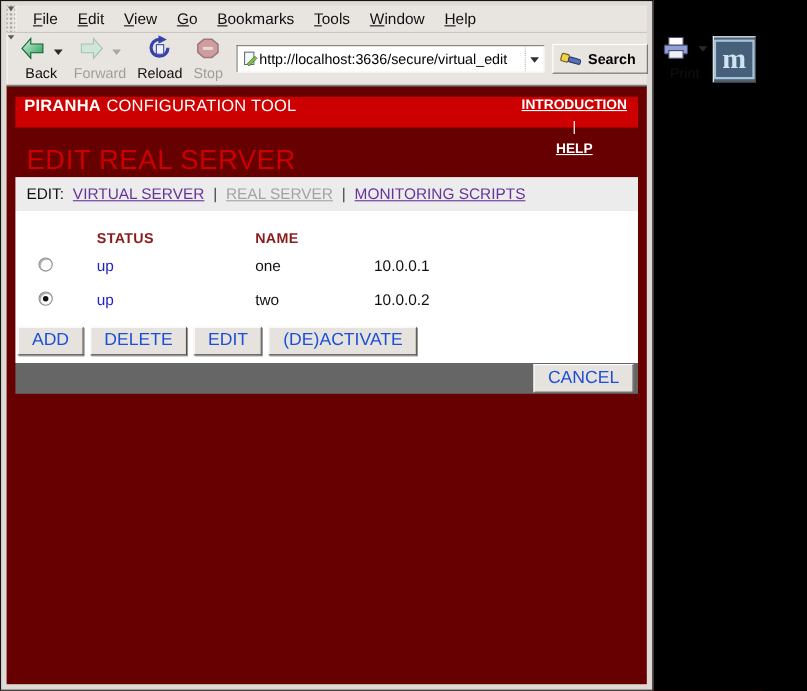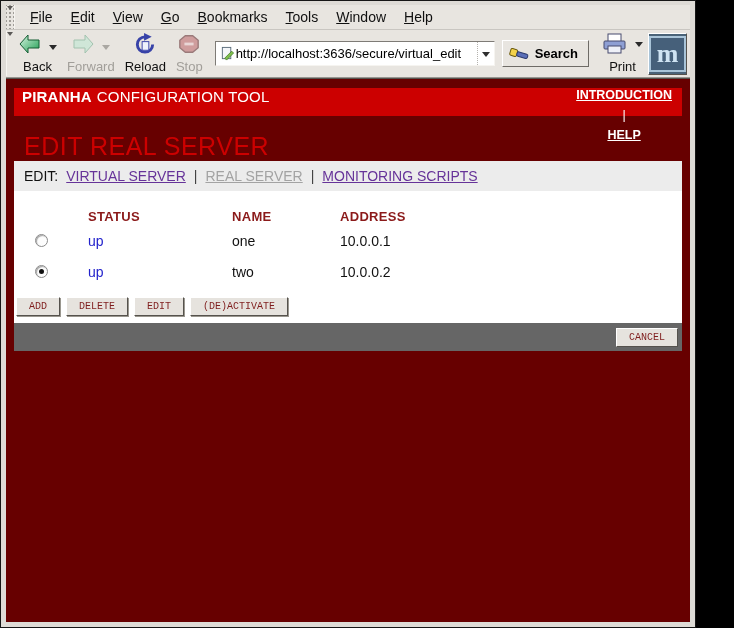--- a/index.html
+++ b/index.html
@@ -3,21 +3,21 @@
 <meta charset="utf-8">
 <style>
   * { box-sizing: border-box; }
   html,body { margin:0; padding:0; }
   body {
     width:734px; height:628px;
     font-family:"Liberation Sans", sans-serif;
     background:#000;
   }
   .window {
-    width:696px; height:628px;
+    width:594px; height:628px;
     border:1px solid #161616;
     background:#dedbd6;
     padding:4px 5px 5px 5px;
     display:flex; flex-direction:column;
   }
   
   .menubar {
     height:25px; flex:0 0 25px;
     display:flex; align-items:center;
     background:#e8e5e0;
@@ -142,24 +142,24 @@
   .grid .status a { color:var(--status_link); text-decoration:none; cursor:pointer; }
   .radio {
     width:13px; height:13px; border-radius:50%;
     background:#fdfdfd; border:1px solid #8b8b8b;
     box-shadow:inset 1px 1px 1px rgba(0,0,0,.35), inset -1px -1px 1px rgba(255,255,255,.9);
     margin-left:14px; position:relative; cursor:pointer;
   }
   .radio.checked::after { content:""; position:absolute; left:3px; top:3px; width:5px; height:5px; background:#111; border-radius:50%; }
   .actions { margin-top:10px; padding-left:2px; display:flex; gap:6px; }
   .btn {
-    background:#e6e3de; color:#7f1d1d;
+    background:#e6e3de; color:#1d4ed8;
     border:1px solid; border-color:#ffffff #55524d #55524d #ffffff;
     box-shadow:1px 1px 0 #9a978f;
-    font-family:Liberation Mono, monospace; font-size:10px;
+    font-family:Liberation Sans, sans-serif; font-size:16px;
     padding:3px 12px; cursor:pointer; white-space:nowrap;
   }
   
   .graybar {
     height:28px; flex:0 0 28px; background:var(--footer_bar);
     display:flex; align-items:center; justify-content:flex-end;
     padding-right:4px;
   }
   .filler { flex:1 1 auto; }
 </style>
@@ -305,21 +305,20 @@
       <a class="current">REAL SERVER</a>
       <span class="sep">|</span>
       <a class="purple">MONITORING SCRIPTS</a>
     </div>
 
     <div class="panel">
       <div class="grid header">
         <span></span>
         <span>STATUS</span>
         <span>NAME</span>
-        <span>ADDRESS</span>
       </div>
 
       <div class="grid row">
         <span class="radio"></span>
         <span class="status"><a>up</a></span>
         <span>one</span>
         <span>10.0.0.1</span>
       </div>
 
       <div class="grid row">

